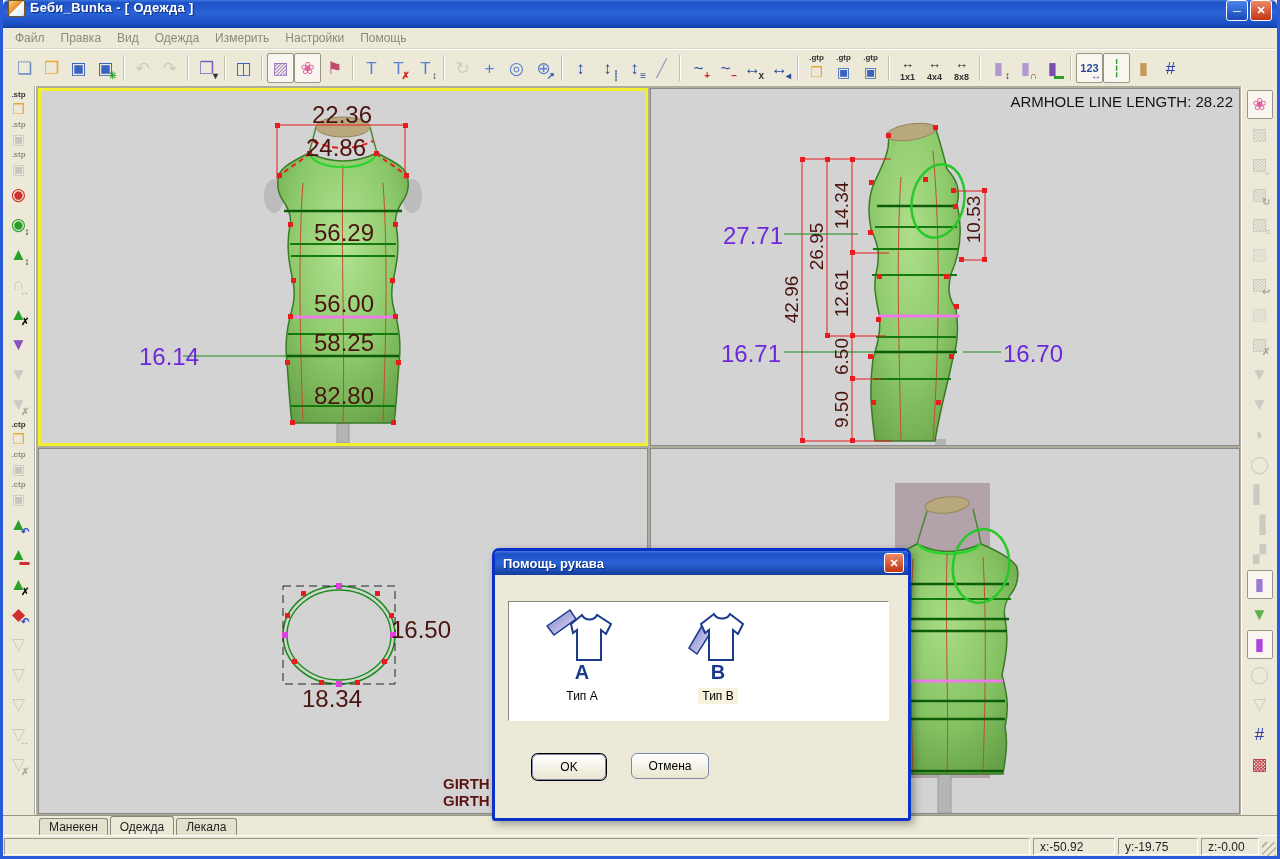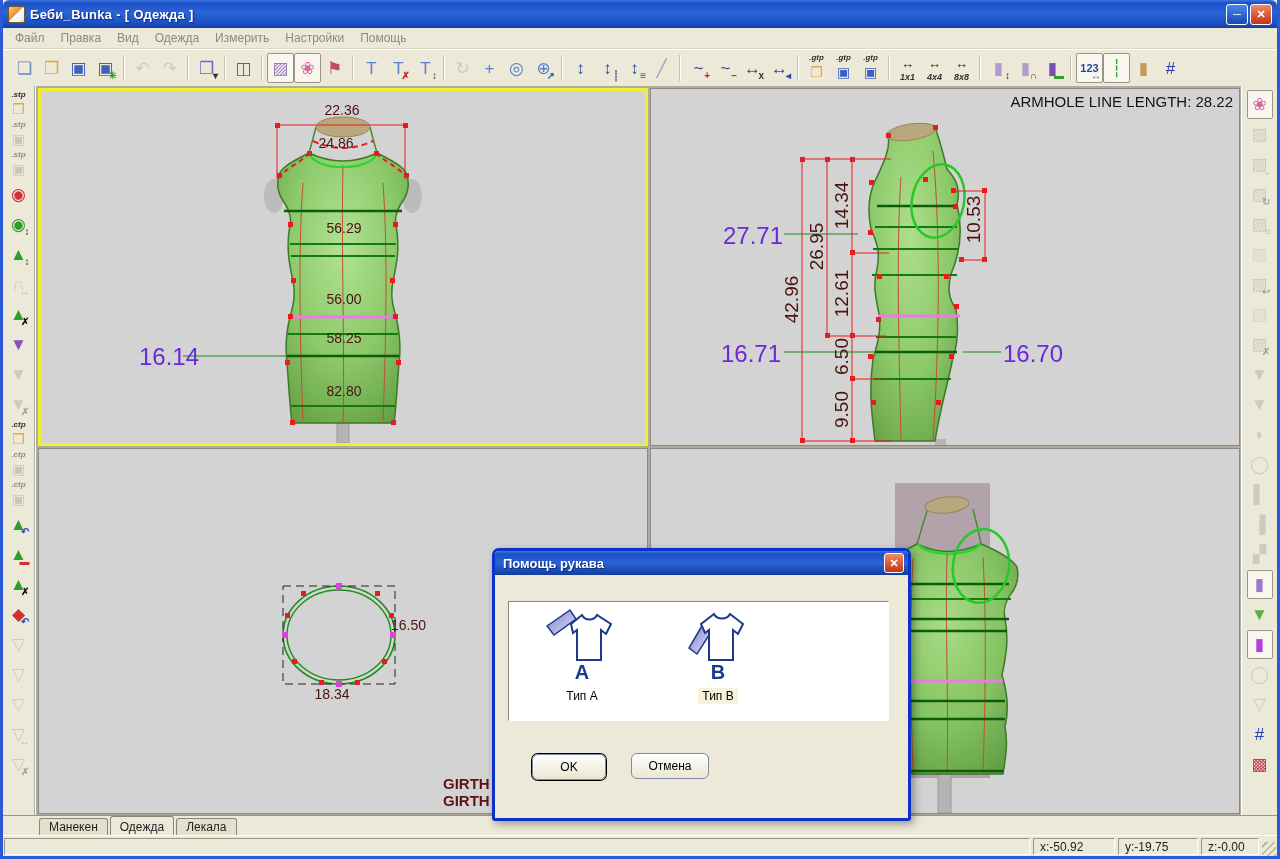--- a/index.html
+++ b/index.html
@@ -2,21 +2,21 @@
 <html><head>
 <meta charset="utf-8">
 <style>
   * { margin:0; padding:0; box-sizing:border-box; }
   body { font-family:"Liberation Sans", sans-serif; background:#6a6a6a; }
   .window { position:relative; width:1280px; height:859px; background:#ece9d8;
     border-left:3px solid #2a5ad8; border-right:3px solid #2a5ad8; border-bottom:3px solid #2a5ad8;
     display:flex; flex-direction:column; overflow:hidden; }
 
   
-  .titlebar { height:28px; flex:0 0 28px; display:flex; align-items:center; padding:8px 5px;
+  .titlebar { height:28px; flex:0 0 28px; display:flex; padding:0 5px;
     background:linear-gradient(180deg,#3c78e0 0%,#1c50c8 10%,#2a64d6 45%,#1b4ec4 85%,#123e9e 100%);
     border-radius:6px 6px 0 0; }
   .app-icon { width:17px; height:17px; margin-right:5px; border-radius:2px;
     background:linear-gradient(135deg,#f8d080 0%,#e89030 45%,#fff 50%,#d0e8f8 100%); border:1px solid #7a5a20; }
   .title-text { color:#fff; font-weight:bold; font-size:13px; text-shadow:1px 1px 1px #0a2a7a; letter-spacing:.3px; }
   .title-btns { margin-left:auto; display:flex; gap:2px; }
   .tbtn { width:22px; height:21px; border:1px solid #fff; border-radius:3px; color:#fff;
     font-size:11px; font-weight:bold; display:flex; align-items:center; justify-content:center; }
   .tbtn.min { background:linear-gradient(180deg,#4a86ec,#1a48b8); }
   .tbtn.close { background:linear-gradient(180deg,#ee8a66,#c13515); }
@@ -28,21 +28,21 @@
 
   
   .toolbar { height:37px; flex:0 0 37px; background:#ece9d8; border-top:1px solid #fff;
     display:flex; align-items:center; padding-left:8px; }
   .tb-btn { width:27px; height:30px; position:relative; display:flex; align-items:center;
     justify-content:center; flex:0 0 auto; border:1px solid transparent; }
   .tb-glyph { font-size:17px; line-height:1; }
   .tb-btn.lab-top .tb-glyph { margin-top:8px; font-size:14px; }
   .tb-btn.lab-bot .tb-glyph { margin-bottom:10px; font-size:13px; }
   .tb-lab { position:absolute; top:-1px; left:0; width:100%; text-align:center;
-    font-size:8px; font-weight:bold; color:#333;font-style:italic; }
+    font-size:8px; font-weight:bold; color:#333; }
   .tb-lab.bot { top:auto; bottom:0; font-size:9px; }
   .tb-ovl { position:absolute; right:1px; bottom:1px; font-size:10px; font-weight:bold; line-height:1; }
   .tb-sep { width:2px; height:26px; margin:0 4px; flex:0 0 auto;
     border-left:1px solid #c4c0b0; border-right:1px solid #fff; }
   .tb-btn.disabled { opacity:.5; filter:grayscale(1); }
   .tb-btn.pressed, .tb-btn.framed { border:1px solid #9a9686; background:#f8f6ee; border-radius:2px; }
 
   
   .mainrow { flex:1 1 auto; display:flex; min-height:0; }
   .strip { background:#ece9d8; display:flex; flex-direction:column; align-items:center;
@@ -51,21 +51,21 @@
   .strip-left { width:33px; flex:0 0 33px; border-right:2px groove #fff; }
   .strip-right { width:37px; flex:0 0 37px; border-left:2px groove #fff; }
 
   .vp-region { position:relative; flex:1 1 auto; background:#b0ac9c; }
   .viewport { position:absolute; background:#d3d3d3; overflow:hidden; }
   .vp-front { left:2px; top:2px; width:610px; height:358px; border:3px solid #f2ef2e; }
   .vp-side { left:614px; top:2px; width:590px; height:358px; border:1px solid #8a8a8a; }
   .vp-section { left:2px; top:362px; width:610px; height:366px; border:1px solid #8a8a8a; }
   .vp-tq { left:614px; top:362px; width:590px; height:366px; border:1px solid #8a8a8a; }
 
-  .meas { position:absolute; color:#4a1410; font-size:14px; text-align:center; width:84px; line-height:1; }
+  .meas { position:absolute; color:#4a1410; font-size:24px; text-align:center; width:84px; line-height:1; }
   .meas.green { color:#6d28d9; font-size:24px;text-align:right; }
   .meas.rot { transform:rotate(-90deg); width:64px; font-size:19px; }
   .armhole-note { position:absolute; top:4px; right:6px; color:#141414; font-size:15px; }
   .girth { position:absolute; left:404px; color:#5a1412; font-size:15px; font-weight:bold; white-space:nowrap; }
 
   
   .dialog { position:absolute; left:456px; top:462px; width:419px; height:273px; z-index:50;
     background:#ece9d8; border:3px solid #0a32c8; border-radius:7px 7px 3px 3px;
     box-shadow:3px 3px 8px rgba(0,0,0,.35); }
   .dlg-title { height:24px; display:flex; align-items:center; padding:0 4px 0 8px;

